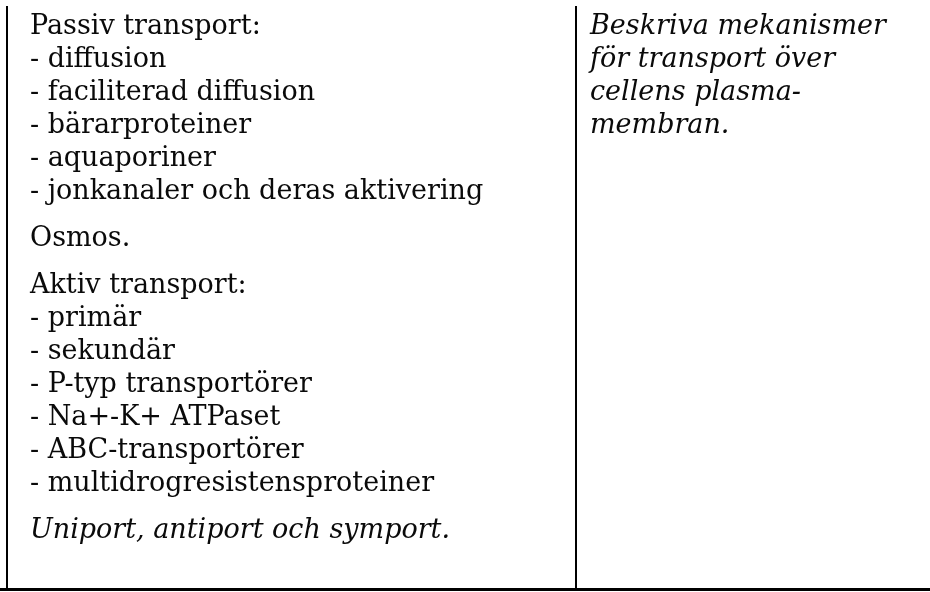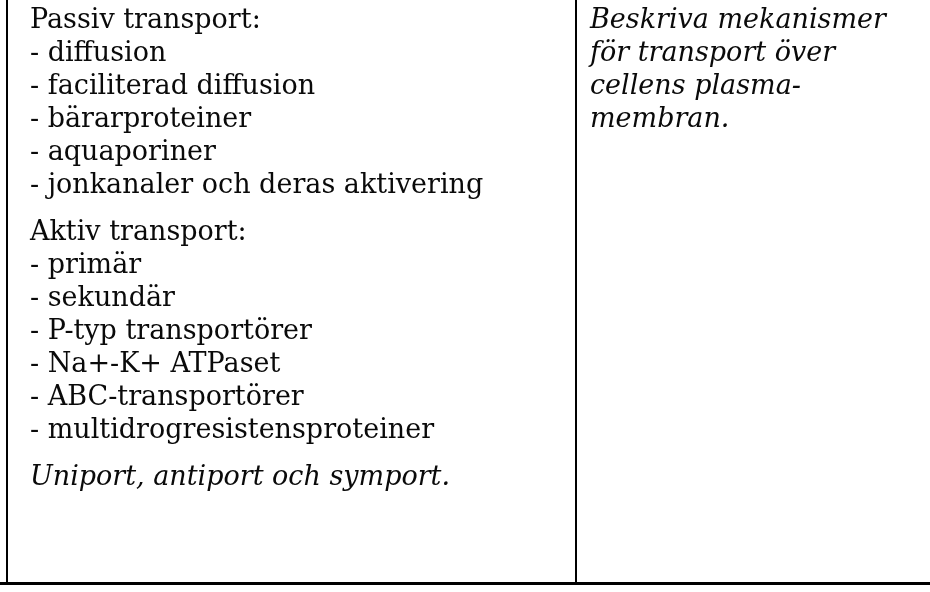--- a/index.html
+++ b/index.html
@@ -14,20 +14,21 @@
     background: var(--background);
     overflow: hidden;
   }
   .page {
     position: relative;
     width: 930px;
     height: 577px;
     background: var(--background);
     font-family: "DejaVu Serif", "Liberation Serif", serif;
     color: var(--text);
+    margin-top: 6px;
   }
   .vline {
     position: absolute;
     top: 0;
     width: 2px;
     height: 584px;
     background: var(--border);
   }
   .vline.left { left: 6px; }
   .vline.divider { left: 575px; }
@@ -68,20 +69,21 @@
   <div class="vline divider"></div>
   <div class="hline bottom"></div>
 
   <div class="cell left-cell">
     <p>Passiv transport:
 - diffusion
 - faciliterad diffusion
 - bärarproteiner
 - aquaporiner
 - jonkanaler och deras aktivering</p>
+    <p>Osmos.</p>
     <p>Aktiv transport:
 - primär
 - sekundär
 - P-typ transportörer
 - Na+-K+ ATPaset
 - ABC-transportörer
 - multidrogresistensproteiner</p>
     <p>Uniport, antiport och symport.</p>
   </div>
 

